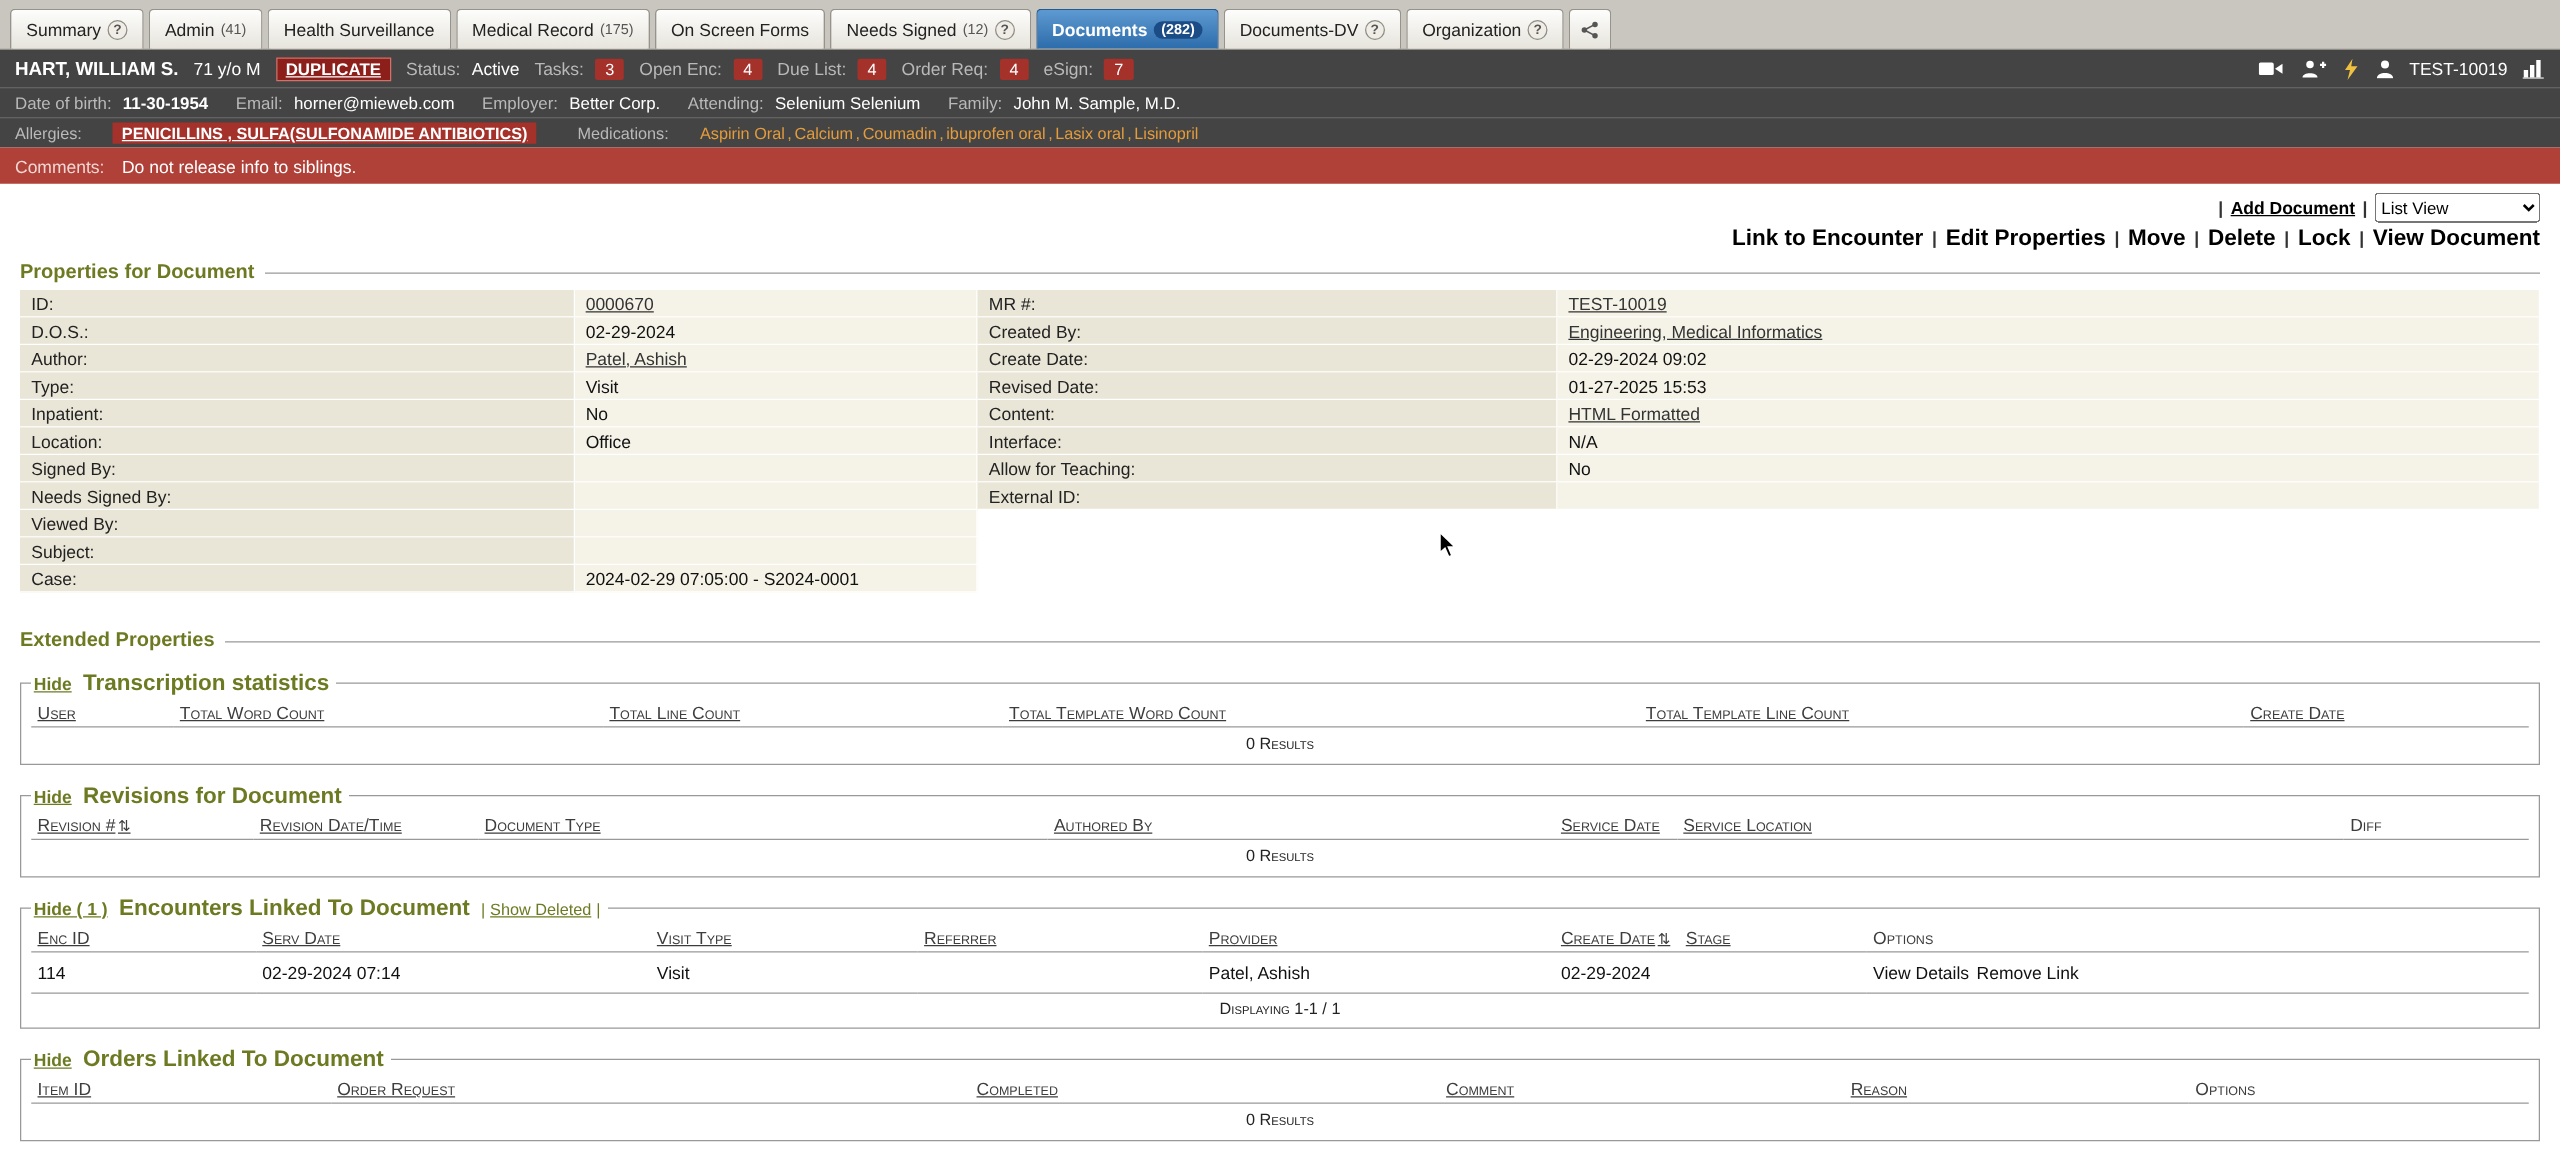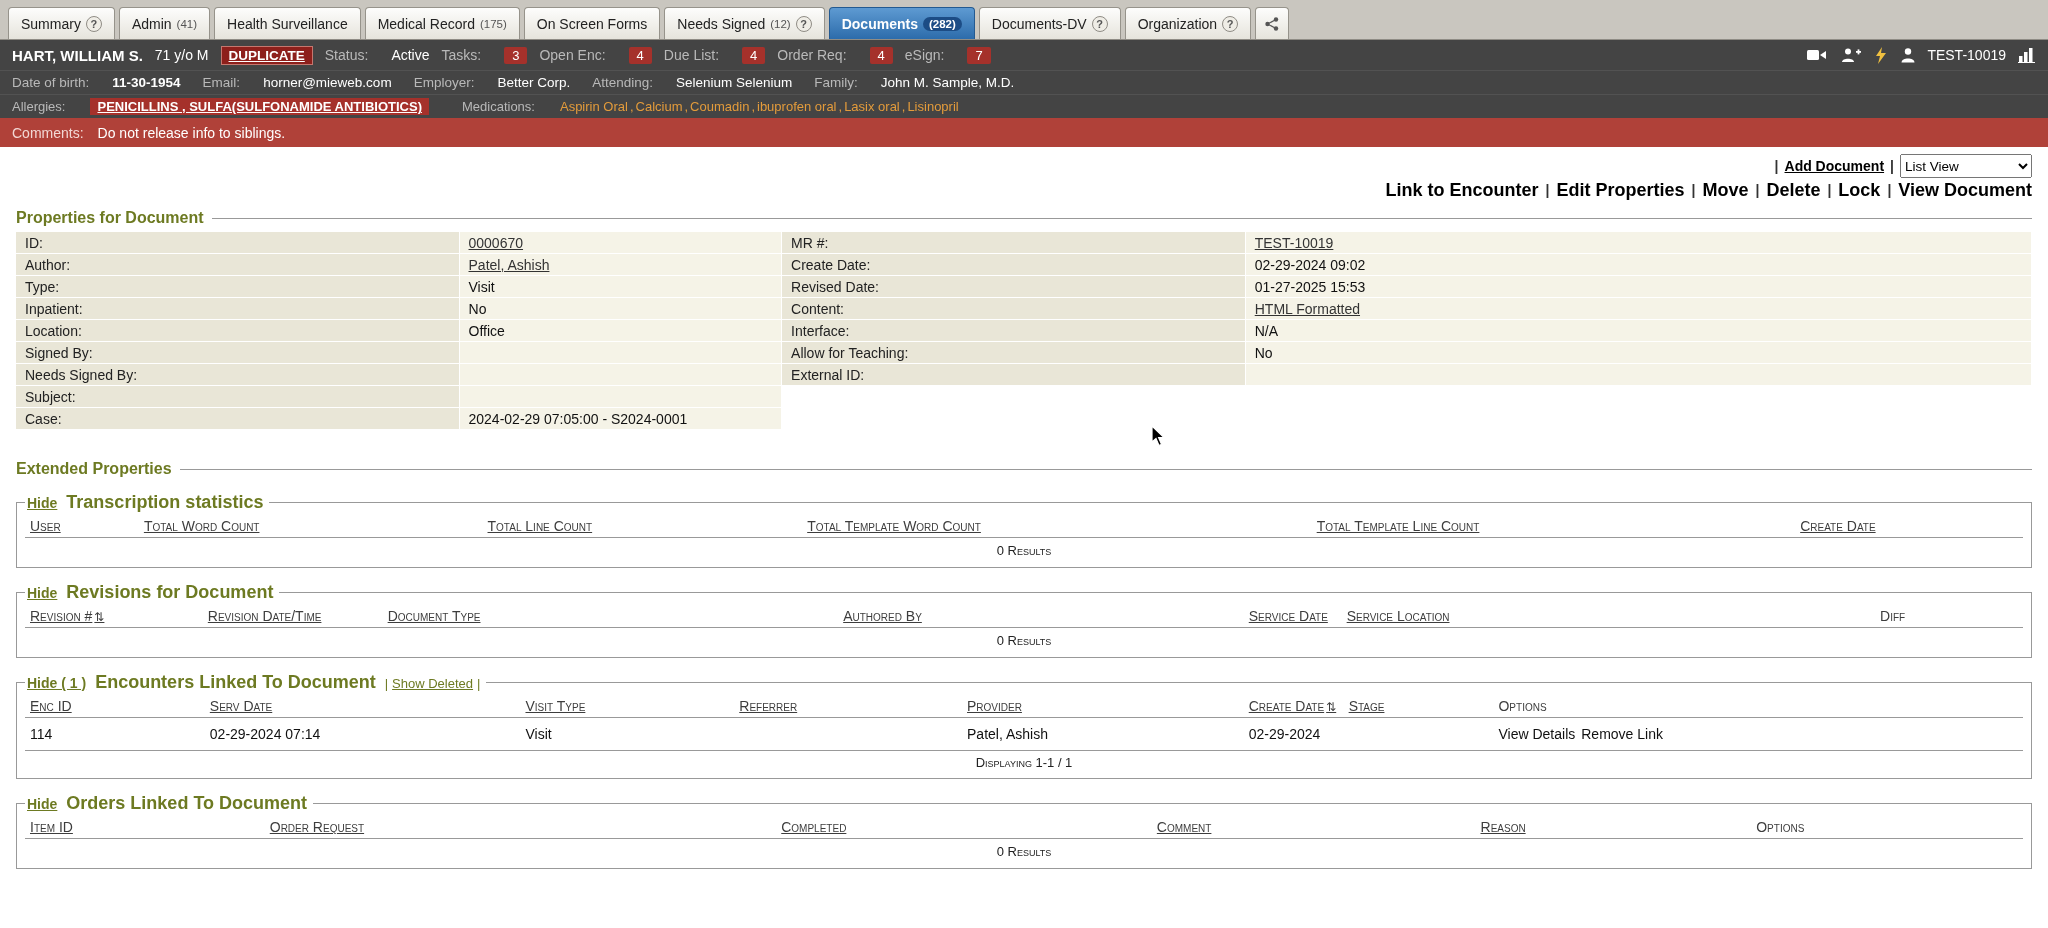--- a/index.html
+++ b/index.html
@@ -19,21 +19,21 @@
   .tab.active .tab-count { background:#1c4c85; color:#fff; border-radius:9px; padding:1px 6px; font-size:11.5px; }
   .help-bubble { width:16px; height:16px; border-radius:50%; background:#efede6; border:1px solid #8f8c85;
     color:#555; font-size:11px; line-height:14px; text-align:center; font-weight:bold; }
   .tab.icon-only { padding:0 8px; }
 
   
   .bar { background:#444; color:#fff; display:flex; align-items:center; padding:0 12px; }
   .patient-bar { height:30px; gap:12px; }
   .pname { font-weight:bold; font-size:15px; }
   .psex { font-size:14px; }
-  .grp { display:flex; align-items:center; gap:23px; white-space:nowrap; }
+  .grp { display:flex; align-items:center; gap:9px; white-space:nowrap; }
   .lbl { color:#b9b9b9; }
   .val { color:#fff; }
   .cbadge { background:#a5312b; color:#fff; padding:1px 8px; border-radius:2px; font-size:13px; text-decoration:none; }
   .duplicate { background:#8d1f1b; border:1px solid #c4776f; color:#fff; font-weight:bold;
     text-decoration:underline; padding:1px 7px; font-size:13.5px; }
   .spacer { flex:1; }
   .pb-icons { display:flex; align-items:center; gap:14px; }
   .pb-icons svg { display:block; }
   .pid { color:#fff; font-size:14px; }
   .demo-bar { height:24px; gap:22px; border-top:1px solid #525252; font-size:13.5px; }
@@ -283,20 +283,26 @@
         <col style="width:39%">
       </colgroup>
     <tbody>
         <tr>
       <td class="plabel">ID:</td>
       <td class="pvalue"><a class="vlink">0000670</a></td>
       <td class="plabel">MR #:</td>
       <td class="pvalue"><a class="vlink">TEST-10019</a></td>
     </tr>
     <tr>
+      <td class="plabel">D.O.S.:</td>
+      <td class="pvalue">02-29-2024</td>
+      <td class="plabel">Created By:</td>
+      <td class="pvalue"><a class="vlink">Engineering, Medical Informatics</a></td>
+    </tr>
+    <tr>
       <td class="plabel">Author:</td>
       <td class="pvalue"><a class="vlink">Patel, Ashish</a></td>
       <td class="plabel">Create Date:</td>
       <td class="pvalue">02-29-2024 09:02</td>
     </tr>
     <tr>
       <td class="plabel">Type:</td>
       <td class="pvalue">Visit</td>
       <td class="plabel">Revised Date:</td>
       <td class="pvalue">01-27-2025 15:53</td>
@@ -317,20 +323,25 @@
       <td class="plabel">Signed By:</td>
       <td class="pvalue"></td>
       <td class="plabel">Allow for Teaching:</td>
       <td class="pvalue">No</td>
     </tr>
     <tr>
       <td class="plabel">Needs Signed By:</td>
       <td class="pvalue"></td>
       <td class="plabel">External ID:</td>
       <td class="pvalue"></td>
+    </tr>
+    <tr>
+      <td class="plabel">Viewed By:</td>
+      <td class="pvalue"></td>
+      <td class="pblank" colspan="2"></td>
     </tr>
     <tr>
       <td class="plabel">Subject:</td>
       <td class="pvalue"></td>
       <td class="pblank" colspan="2"></td>
     </tr>
     <tr>
       <td class="plabel">Case:</td>
       <td class="pvalue">2024-02-29 07:05:00 - S2024-0001</td>
       <td class="pblank" colspan="2"></td>

